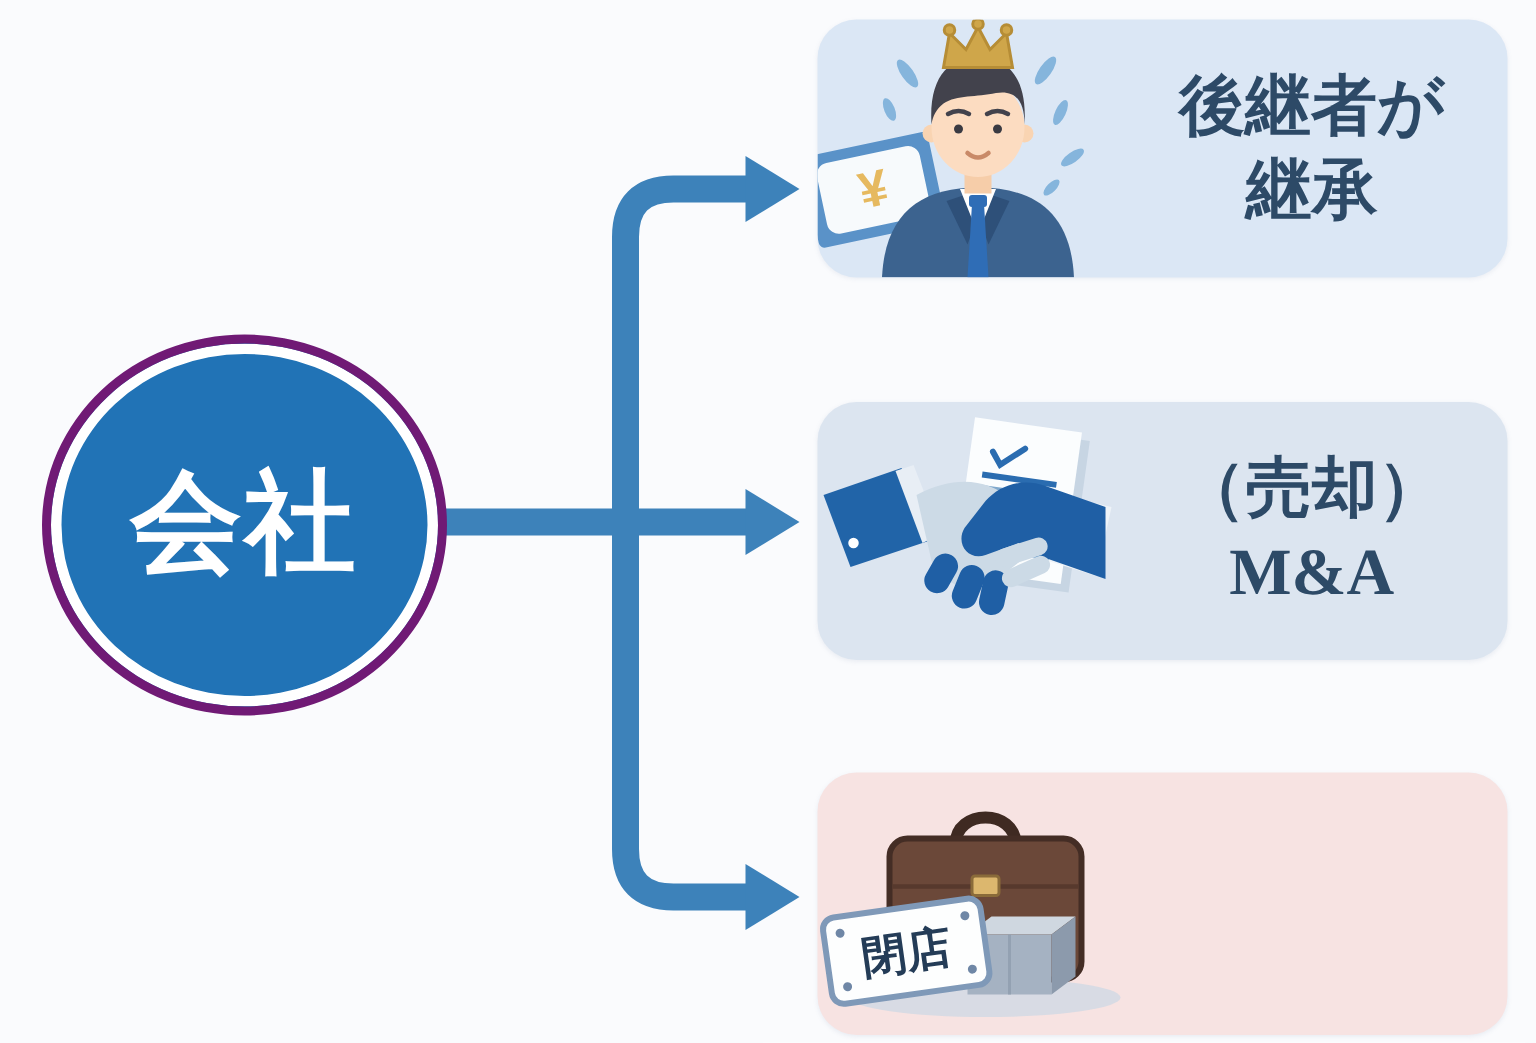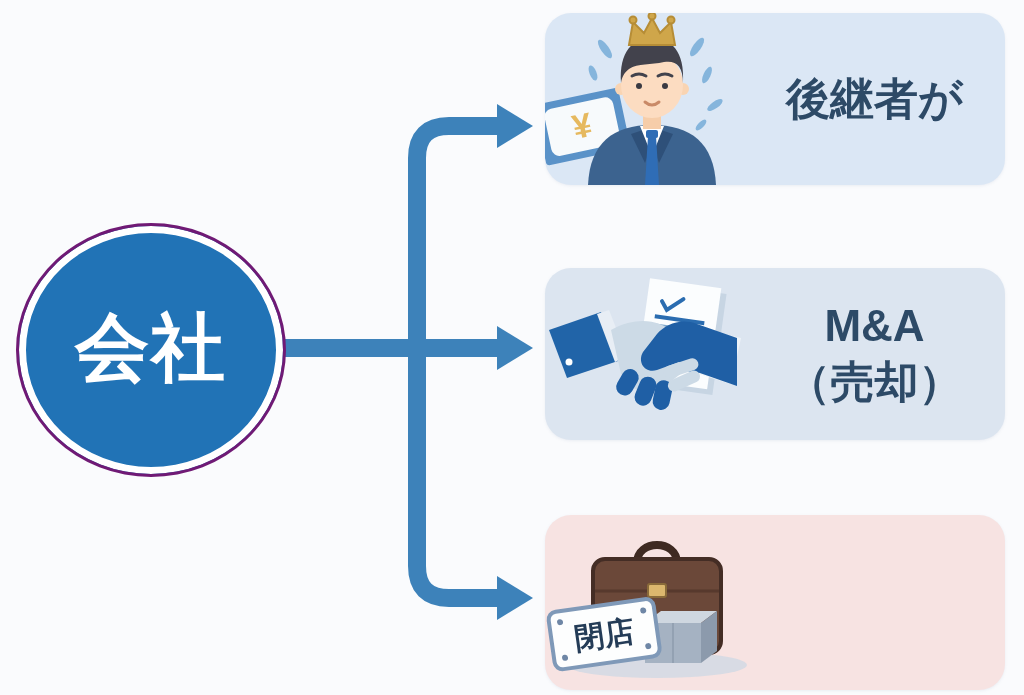--- a/index.html
+++ b/index.html
@@ -5,26 +5,26 @@
   html,body{margin:0;padding:0;}
   #stage{
     position:relative;
     width:1024px;height:695px;
     background:#fafbfd;
     overflow:hidden;
     font-family:"Liberation Sans","DejaVu Sans",sans-serif;
   }
   
   .company-circle{
-    position:absolute;left:16px;top:223px;
+    position:absolute;left:28px;top:223px;
     width:270px;height:254px;
     box-sizing:border-box;
     border-radius:50%;
     background:#2173b6;
-    border:3px solid #701a75;
+    border:6px solid #701a75;
     box-shadow:inset 0 0 0 7px #ffffff;
     display:flex;align-items:center;justify-content:center;text-align:right;
   }
   .company-circle .label{
     color:#ffffff;font-size:74px;font-weight:bold;letter-spacing:2px;
     line-height:1;transform:translateY(-2px);
   }
   
   .arrows{position:absolute;left:0;top:0;width:1024px;height:695px;}
   
@@ -38,20 +38,21 @@
   .card-succession{top:13px;height:172px;background:#dbe7f5;}
   .card-ma{top:268px;height:172px;background:#dce5f0;}
   .card-closure{top:515px;height:175px;background:#f7e3e2;}
   .card .illo{width:215px;height:100%;flex:none;position:relative;}
   .card .illo svg{position:absolute;left:0;top:0;}
   .card .label{
     flex:1;text-align:center;
     font-weight:bold;font-size:44px;line-height:1.28;
     color:#2d4a67;
     padding-right:16px;
+    font-family:Liberation Serif, serif;
   }
   .card-closure .label{color:#c25e57;}
   .label .line{white-space:nowrap;}
 </style>
 </head>
 <body>
 
 <div id="stage">
 
   <svg class="arrows" viewBox="0 0 1024 695" xmlns="http://www.w3.org/2000/svg">
@@ -114,20 +115,21 @@
         <g fill="#cfa64a" stroke="#b68d36" stroke-width="2">
           <path d="M84 32 L88 9 L99 20 L107 5 L115 20 L126 9 L130 32 Z"></path>
           <circle cx="88" cy="7" r="3.5"></circle>
           <circle cx="107" cy="3" r="3.5"></circle>
           <circle cx="126" cy="7" r="3.5"></circle>
         </g>
       </svg>
     </div>
     <div class="label">
       <div class="line">後継者が</div>
+      <div class="line">継承</div>
     </div>
   </div>
 
   <div class="card card-ma">
     <div class="illo">
       <svg width="215" height="172" viewBox="0 0 215 172" xmlns="http://www.w3.org/2000/svg">
 
         <g transform="rotate(8 135 70)">
           <rect x="103" y="20" width="72" height="102" fill="#c7d5e3"></rect>
           <rect x="97" y="15" width="72" height="102" fill="#fbfdfe"></rect>
@@ -158,22 +160,22 @@
           <rect x="92" y="108" width="17" height="30" rx="8.5" transform="rotate(22 100 123)"></rect>
           <rect x="109" y="112" width="17" height="30" rx="8.5" transform="rotate(12 117 127)"></rect>
         </g>
         <g fill="#ccdae6">
           <rect x="118" y="94" width="36" height="12" rx="6" transform="rotate(-18 136 100)"></rect>
           <rect x="122" y="107" width="34" height="12" rx="6" transform="rotate(-24 139 113)"></rect>
         </g>
       </svg>
     </div>
     <div class="label">
+      <div class="line">（売却）</div>
       <div class="line">M&amp;A</div>
-      <div class="line">（売却）</div>
     </div>
   </div>
 
   <div class="card card-closure">
     <div class="illo">
       <svg width="215" height="175" viewBox="0 0 215 175" xmlns="http://www.w3.org/2000/svg">
         <ellipse cx="112" cy="150" rx="90" ry="13" fill="#cdd8e4" opacity="0.75"></ellipse>
 
         <g>
           <path d="M92 48 C92 24 132 24 132 48" stroke="#3f2a22" stroke-width="8" fill="none"></path>

